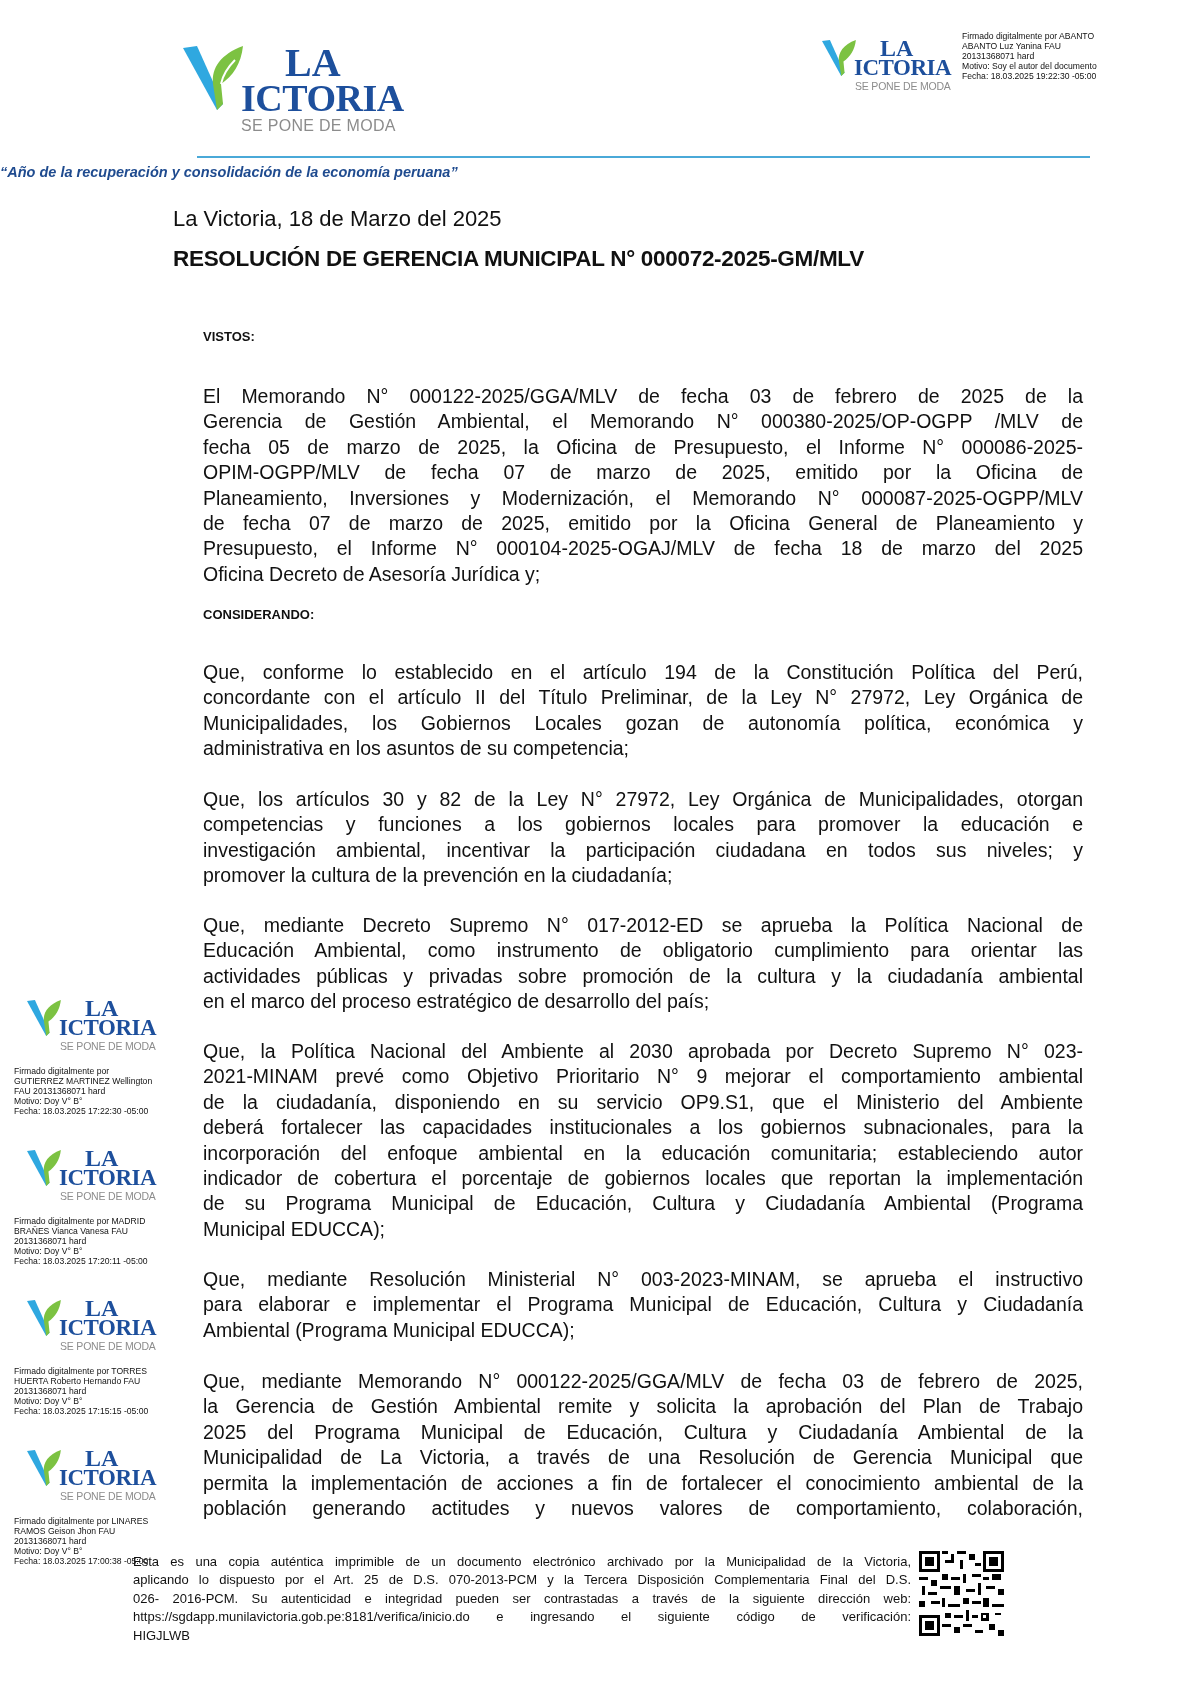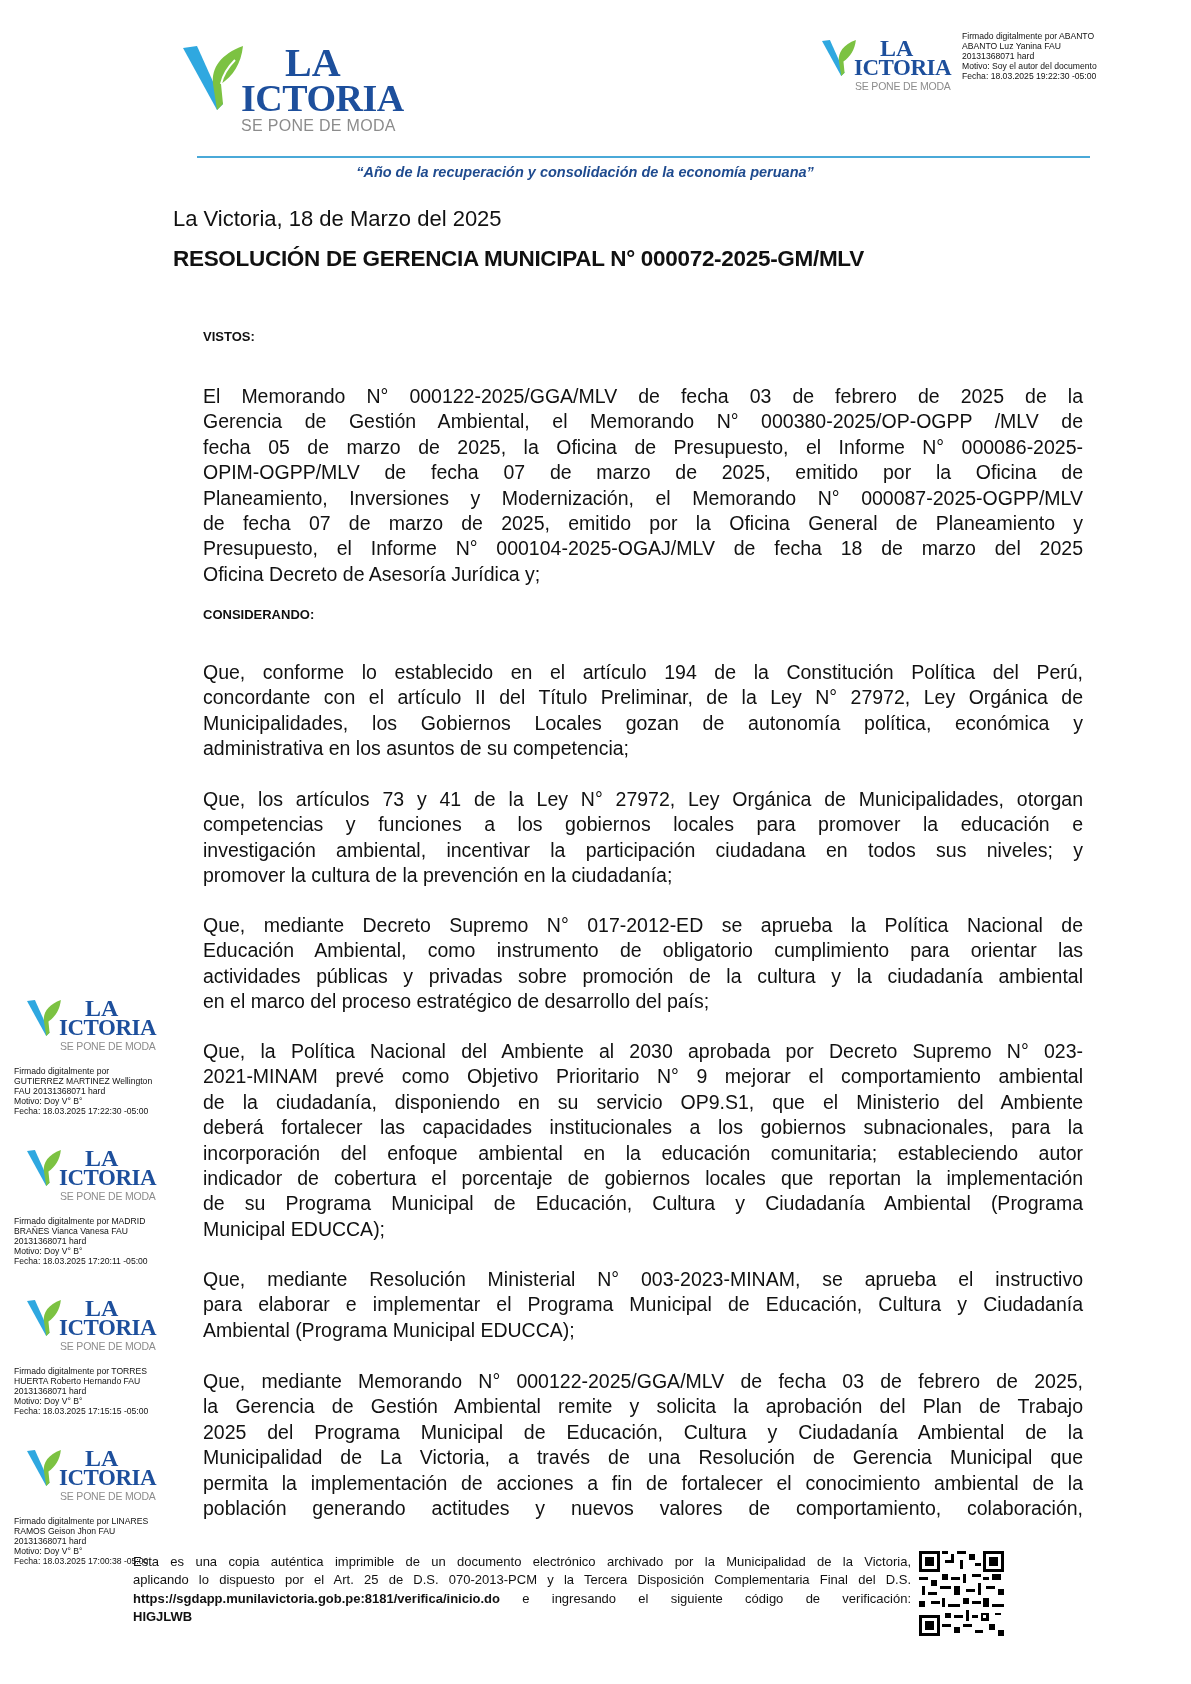--- a/index.html
+++ b/index.html
@@ -21,34 +21,34 @@
 
   .sm-logo { width: 135px; height: 60px; }
   .sm-logo .lv { left: 0; top: 2px; width: 35px; height: 40px; }
   .sm-logo .la { left: 58px; top: 0; font-size: 24px; }
   .sm-logo .ictoria { left: 32px; top: 20px; font-size: 23px; }
   .sm-logo .moda { left: 33px; top: 45px; font-size: 10.5px; letter-spacing: -0.2px; }
 
   .sig-text { position: absolute; font-size: 8.6px; line-height: 10px; color: #111; white-space: nowrap; }
 
   .rule { position: absolute; left: 197px; top: 156px; width: 893px; height: 2px; background: #4aa9d8; }
-  .motto { position: absolute; left: 0; width: 1170px; top: 164px; text-align: center; font-size: 14.5px; font-weight: bold; font-style: italic; color: #1f4b8f; }
+  .motto { position: absolute; left: 0; width: 1170px; top: 164px; font-size: 14.5px; font-weight: bold; font-style: italic; color: #1f4b8f; }
 
   .date { position: absolute; left: 173px; top: 206px; font-size: 22px; line-height: 26px; white-space: nowrap; }
   .title { position: absolute; left: 173px; top: 246px; font-size: 22.5px; font-weight: bold; line-height: 26px; white-space: nowrap; letter-spacing: -0.3px; }
 
   .heading { position: absolute; left: 203px; font-size: 13px; font-weight: bold; line-height: 22px; white-space: nowrap; }
   .para { position: absolute; left: 203px; width: 880px; font-size: 19.5px; line-height: 25.4px; margin-top: 8px; }
   .para .ln { display: block; white-space: nowrap; text-align: justify; text-align-last: justify; height: 25.4px; overflow: visible; }
   .para .ln.last { text-align-last: left; }
 
   .footer { position: absolute; left: 133px; top: 1553px; width: 778px; font-size: 13px; line-height: 18.4px; }
   .footer .ln { display: block; white-space: nowrap; text-align: justify; text-align-last: justify; height: 18.4px; }
   .footer .ln.last { text-align-last: left; }
-  .footer b { font-weight: bold; }
+  .footer b { font-weight: normal; }
 
   .qr { position: absolute; left: 919px; top: 1551px; width: 85px; height: 85px; }
 </style>
 </head>
 <body>
 
 <div class="logo big-logo">
   <svg class="lv" viewBox="0 0 62 68">
     <path d="M0 4 L14 2 L40 60 L34 66 Z" fill="#2fa8e0"></path>
     <path d="M34 66 L30 40 C28 24 38 10 60 2 C58 20 50 32 38 40 L40 60 Z" fill="#7cc242"></path>
@@ -97,21 +97,21 @@
 <div class="heading" style="top:604px;">CONSIDERANDO:</div>
 
 <div class="para" style="top:652px;">
   <span class="ln">Que, conforme lo establecido en el artículo 194 de la Constitución Política del Perú,</span>
   <span class="ln">concordante con el artículo II del Título Preliminar, de la Ley N° 27972, Ley Orgánica de</span>
   <span class="ln">Municipalidades, los Gobiernos Locales gozan de autonomía política, económica y</span>
   <span class="ln last">administrativa en los asuntos de su competencia;</span>
 </div>
 
 <div class="para" style="top:779px;">
-  <span class="ln">Que, los artículos 73 y 41 de la Ley N° 27972, Ley Orgánica de Municipalidades, otorgan</span>
+  <span class="ln">Que, los artículos 30 y 82 de la Ley N° 27972, Ley Orgánica de Municipalidades, otorgan</span>
   <span class="ln">competencias y funciones a los gobiernos locales para promover la educación e</span>
   <span class="ln">investigación ambiental, incentivar la participación ciudadana en todos sus niveles; y</span>
   <span class="ln last">promover la cultura de la prevención en la ciudadanía;</span>
 </div>
 
 <div class="para" style="top:905px;">
   <span class="ln">Que, mediante Decreto Supremo N° 017-2012-ED se aprueba la Política Nacional de</span>
   <span class="ln">Educación Ambiental, como instrumento de obligatorio cumplimiento para orientar las</span>
   <span class="ln">actividades públicas y privadas sobre promoción de la cultura y la ciudadanía ambiental</span>
   <span class="ln last">en el marco del proceso estratégico de desarrollo del país;</span>
@@ -207,20 +207,21 @@
   <div>Firmado digitalmente por LINARES</div>
   <div>RAMOS Geison Jhon FAU</div>
   <div>20131368071 hard</div>
   <div>Motivo: Doy V° B°</div>
   <div>Fecha: 18.03.2025 17:00:38 -05:00</div>
 </div>
 
 <div class="footer">
   <span class="ln">Esta es una copia auténtica imprimible de un documento electrónico archivado por la Municipalidad de la Victoria,</span>
   <span class="ln">aplicando lo dispuesto por el Art. 25 de D.S. 070-2013-PCM y la Tercera Disposición Complementaria Final del D.S.</span>
+  <span class="ln">026- 2016-PCM. Su autenticidad e integridad pueden ser contrastadas a través de la siguiente dirección web:</span>
   <span class="ln"><b>https://sgdapp.munilavictoria.gob.pe:8181/verifica/inicio.do</b><span> e ingresando el siguiente código de verificación:</span></span>
   <span class="ln last"><b>HIGJLWB</b></span>
 </div>
 
 <svg class="qr" viewBox="0 0 29 29" shape-rendering="crispEdges">
   <rect width="29" height="29" fill="#fff"></rect>
   <g fill="#000">
     <rect x="0" y="0" width="7" height="7"></rect>
       <rect x="1" y="1" width="5" height="5" fill="#fff"></rect>
       <rect x="2" y="2" width="3" height="3"></rect>

